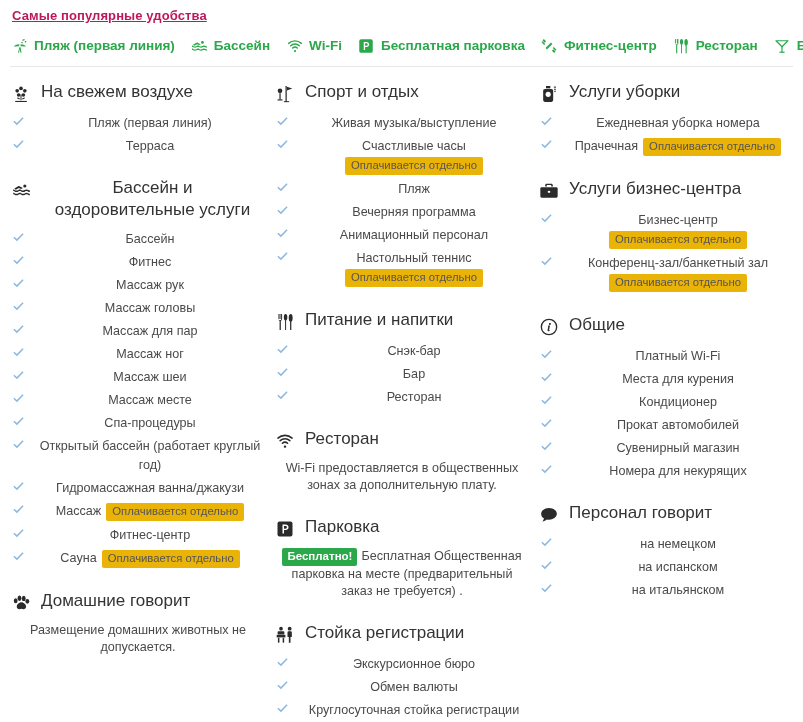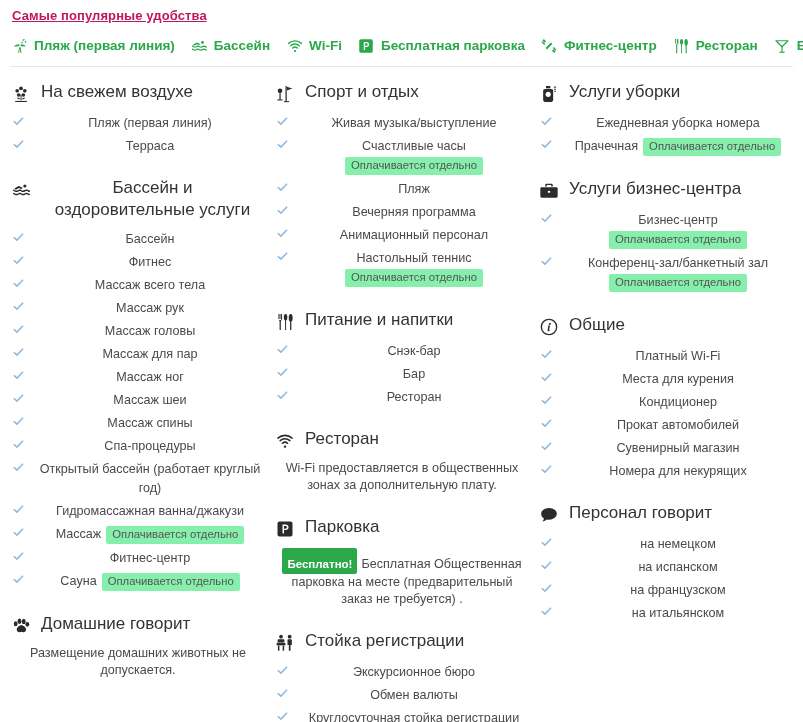--- a/index.html
+++ b/index.html
@@ -116,21 +116,21 @@
     align-items: center;
     justify-content: center;
   }
   .feat-body { flex: 1 1 auto; min-width: 0; }
   .feat-text {
     font-size: 12.6px;
     color: #4a4a4a;
   }
   .badge {
     display: inline-block;
-    background: #86efac;
+    background: #eab308;
     color: #555555;
     font-size: 11.3px;
     line-height: 13px;
     padding: 2px 6px 3px 6px;
     border-radius: 2px;
     margin-left: 5px;
     white-space: nowrap;
   }
   .badge.block {
     margin-left: 0;
@@ -144,21 +144,21 @@
     padding-left: 2px;
     margin: 0;
   }
   .free-badge {
     display: inline-block;
     background: #2aa84a;
     color: #ffffff;
     font-size: 11.5px;
     font-weight: bold;
     line-height: 13px;
-    padding: 10px 5px 3px 5px;
+    padding: 2px 5px 3px 5px;
     border-radius: 2px;
     margin-right: 4px;
   }
   svg { display: block; }
 </style>
 </head>
 <body>
 
 <div class="popular-wrap">
   <div class="popular-title">Самые популярные удобства</div>
@@ -311,28 +311,20 @@
               </svg>
             </span>
             <span class="feat-body"><span class="feat-text">Фитнес</span></span>
           </li>
           <li>
             <span class="chk">
               <svg viewBox="0 0 16 16" width="13" height="13">
                 <path fill="#8fb8e0" d="M6.1 12.6L1.6 8.4l1.3-1.4 3.1 2.9 6.9-7.1 1.4 1.3z"></path>
               </svg>
             </span>
-            <span class="feat-body"><span class="feat-text">Массаж всего тела</span></span>
-          </li>
-          <li>
-            <span class="chk">
-              <svg viewBox="0 0 16 16" width="13" height="13">
-                <path fill="#8fb8e0" d="M6.1 12.6L1.6 8.4l1.3-1.4 3.1 2.9 6.9-7.1 1.4 1.3z"></path>
-              </svg>
-            </span>
             <span class="feat-body"><span class="feat-text">Массаж рук</span></span>
           </li>
           <li>
             <span class="chk">
               <svg viewBox="0 0 16 16" width="13" height="13">
                 <path fill="#8fb8e0" d="M6.1 12.6L1.6 8.4l1.3-1.4 3.1 2.9 6.9-7.1 1.4 1.3z"></path>
               </svg>
             </span>
             <span class="feat-body"><span class="feat-text">Массаж головы</span></span>
           </li>
@@ -359,21 +351,21 @@
               </svg>
             </span>
             <span class="feat-body"><span class="feat-text">Массаж шеи</span></span>
           </li>
           <li>
             <span class="chk">
               <svg viewBox="0 0 16 16" width="13" height="13">
                 <path fill="#8fb8e0" d="M6.1 12.6L1.6 8.4l1.3-1.4 3.1 2.9 6.9-7.1 1.4 1.3z"></path>
               </svg>
             </span>
-            <span class="feat-body"><span class="feat-text">Массаж спины</span></span>
+            <span class="feat-body"><span class="feat-text">Массаж месте</span></span>
           </li>
           <li>
             <span class="chk">
               <svg viewBox="0 0 16 16" width="13" height="13">
                 <path fill="#8fb8e0" d="M6.1 12.6L1.6 8.4l1.3-1.4 3.1 2.9 6.9-7.1 1.4 1.3z"></path>
               </svg>
             </span>
             <span class="feat-body"><span class="feat-text">Спа-процедуры</span></span>
           </li>
           <li>
@@ -771,26 +763,18 @@
               </svg>
             </span>
             <span class="feat-body"><span class="feat-text">на испанском</span></span>
           </li>
           <li>
             <span class="chk">
               <svg viewBox="0 0 16 16" width="13" height="13">
                 <path fill="#8fb8e0" d="M6.1 12.6L1.6 8.4l1.3-1.4 3.1 2.9 6.9-7.1 1.4 1.3z"></path>
               </svg>
             </span>
-            <span class="feat-body"><span class="feat-text">на французском</span></span>
-          </li>
-          <li>
-            <span class="chk">
-              <svg viewBox="0 0 16 16" width="13" height="13">
-                <path fill="#8fb8e0" d="M6.1 12.6L1.6 8.4l1.3-1.4 3.1 2.9 6.9-7.1 1.4 1.3z"></path>
-              </svg>
-            </span>
             <span class="feat-body"><span class="feat-text">на итальянском</span></span>
           </li>
         </ul>
       </div>
     </div>
   </div>
 
 </body></html>

